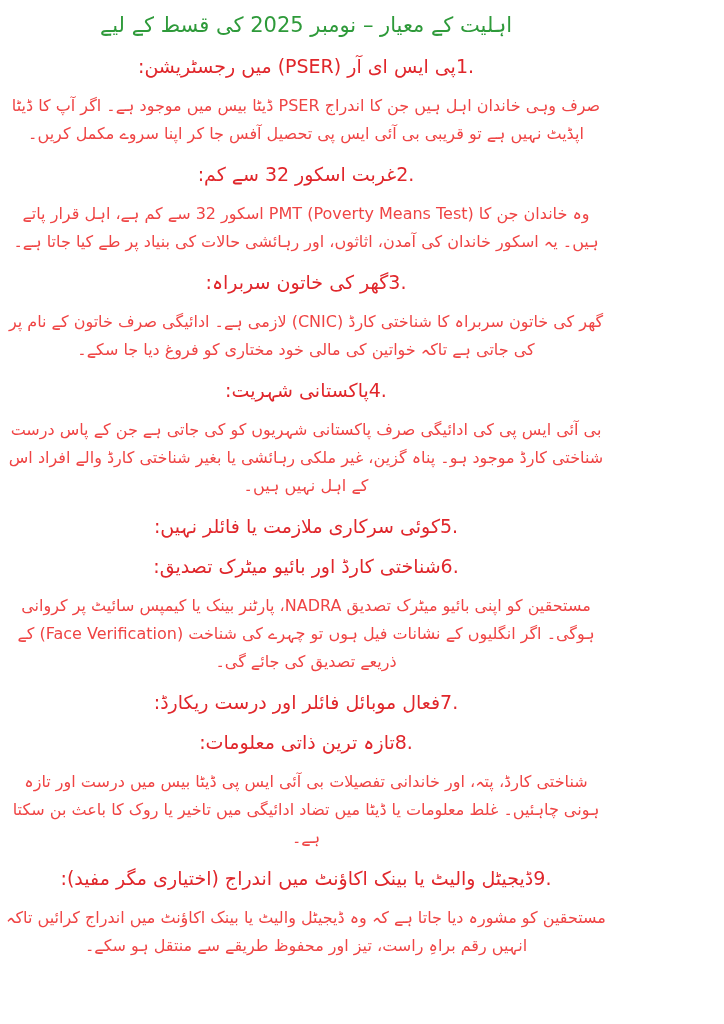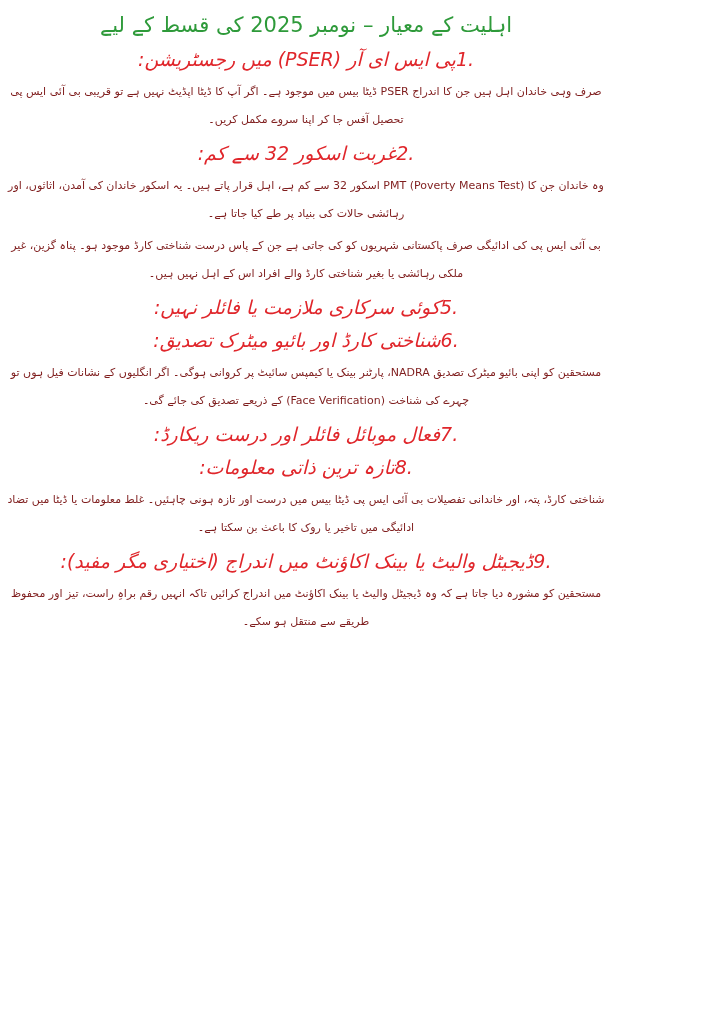--- a/index.html
+++ b/index.html
@@ -28,27 +28,26 @@
       margin: 0 0 2px 0;
       font-weight: normal;
     }
     .section {
       margin: 0;
     }
     .section-heading {
       color: #e0262b;
       font-size: 19px;
       line-height: 28px;
-      margin: 5px;
+      margin: 12px;
       font-weight: normal;
-      font-style: italic;
     }
     .section-body {
-      color: #7f1d1d;
-      font-size: 11px;
+      color: #ef4444;
+      font-size: 16px;
       line-height: 28px;
       margin: 0 0 4px 0;
       text-align: center;
       text-align-last: center;
     }
     .num {
       direction: ltr;
       unicode-bidi: isolate;
     }
   </style>
@@ -61,22 +60,27 @@
   <div class="section">
     <h2 class="section-heading"><span class="num">1.</span><span>پی ایس ای آر (PSER) میں رجسٹریشن:</span></h2>
     <p class="section-body">صرف وہی خاندان اہل ہیں جن کا اندراج PSER ڈیٹا بیس میں موجود ہے۔ اگر آپ کا ڈیٹا اپڈیٹ نہیں ہے تو قریبی بی آئی ایس پی تحصیل آفس جا کر اپنا سروے مکمل کریں۔</p>
   </div>
 
   <div class="section">
     <h2 class="section-heading"><span class="num">2.</span><span>غربت اسکور 32 سے کم:</span></h2>
     <p class="section-body">وہ خاندان جن کا PMT (Poverty Means Test) اسکور 32 سے کم ہے، اہل قرار پاتے ہیں۔ یہ اسکور خاندان کی آمدن، اثاثوں، اور رہائشی حالات کی بنیاد پر طے کیا جاتا ہے۔</p>
   </div>
 
+  <div class="section">
+    <h2 class="section-heading"><span class="num">3.</span><span>گھر کی خاتون سربراہ:</span></h2>
+    <p class="section-body">گھر کی خاتون سربراہ کا شناختی کارڈ (CNIC) لازمی ہے۔ ادائیگی صرف خاتون کے نام پر کی جاتی ہے تاکہ خواتین کی مالی خود مختاری کو فروغ دیا جا سکے۔</p>
+  </div>
 
   <div class="section">
+    <h2 class="section-heading"><span class="num">4.</span><span>پاکستانی شہریت:</span></h2>
     <p class="section-body">بی آئی ایس پی کی ادائیگی صرف پاکستانی شہریوں کو کی جاتی ہے جن کے پاس درست شناختی کارڈ موجود ہو۔ پناہ گزین، غیر ملکی رہائشی یا بغیر شناختی کارڈ والے افراد اس کے اہل نہیں ہیں۔</p>
   </div>
 
   <div class="section">
     <h2 class="section-heading"><span class="num">5.</span><span>کوئی سرکاری ملازمت یا فائلر نہیں:</span></h2>
   </div>
 
   <div class="section">
     <h2 class="section-heading"><span class="num">6.</span><span>شناختی کارڈ اور بائیو میٹرک تصدیق:</span></h2>
     <p class="section-body">مستحقین کو اپنی بائیو میٹرک تصدیق NADRA، پارٹنر بینک یا کیمپس سائیٹ پر کروانی ہوگی۔ اگر انگلیوں کے نشانات فیل ہوں تو چہرے کی شناخت (Face Verification) کے ذریعے تصدیق کی جائے گی۔</p>

